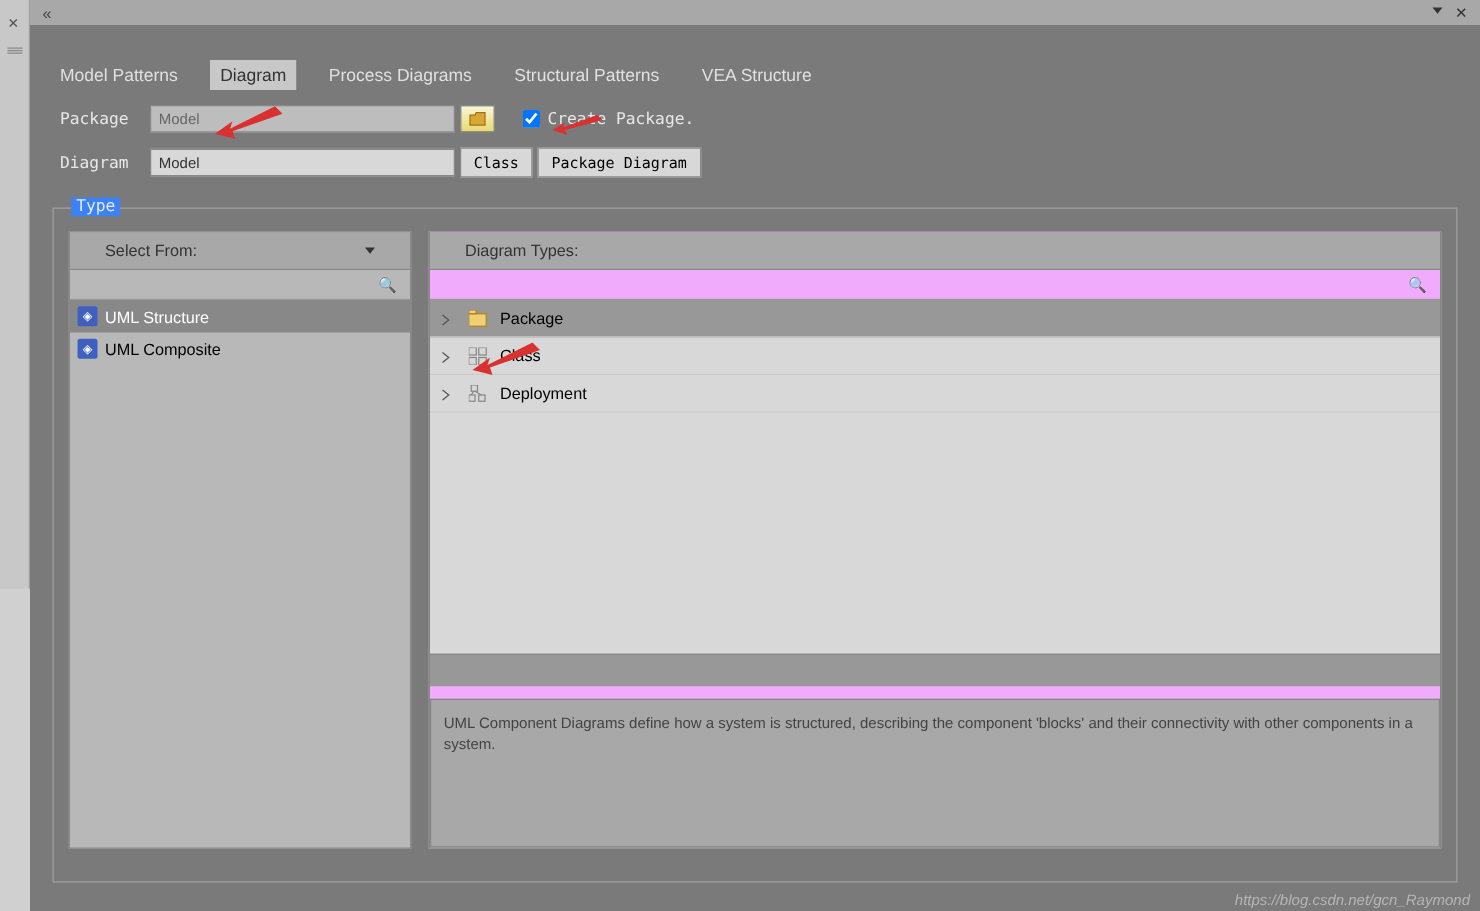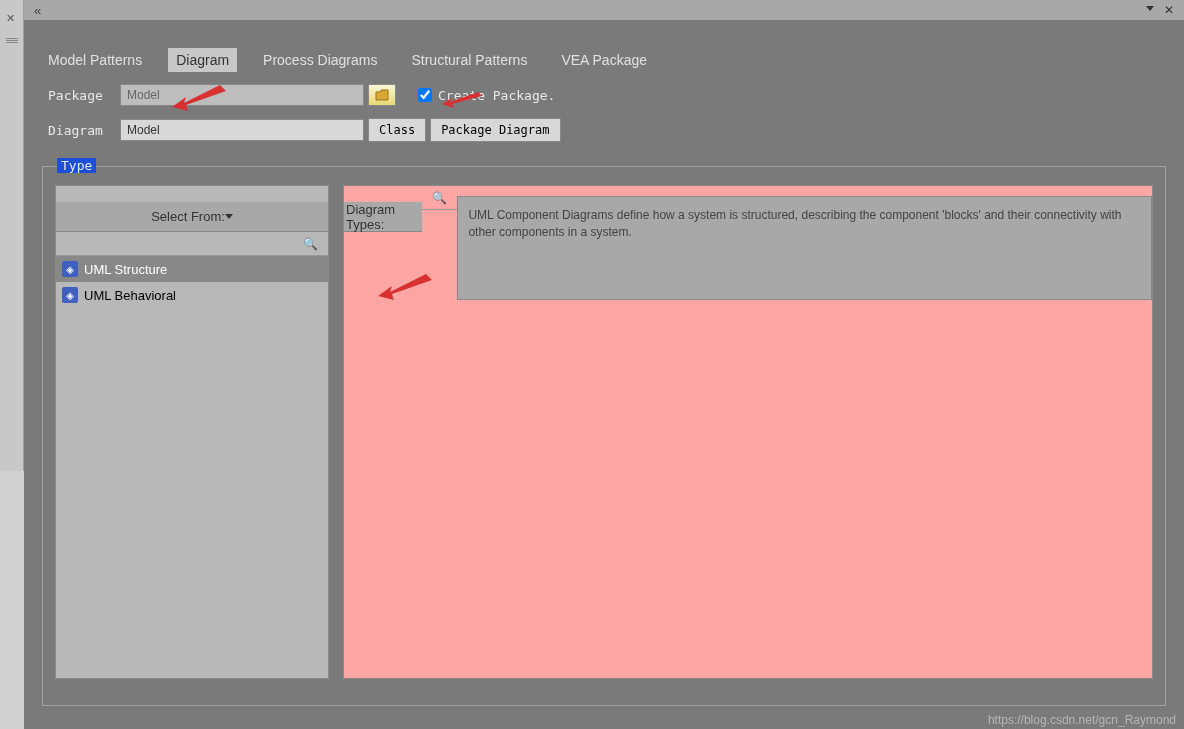--- a/index.html
+++ b/index.html
@@ -32,48 +32,48 @@
 .inp { height: 22px; background: #bdbdbd; border: 1px solid #888; padding: 0 6px; font-size: 12px; color: #666; }
 .inp.pkg { width: 244px; }
 .inp.diag { width: 244px; background: #d8d8d8; color: #333; }
 .btn-folder { width: 28px; height: 22px; margin-left: 4px; background: linear-gradient(#f8f8d8,#e8d870); border: 1px solid #888; display: flex; align-items: center; justify-content: center; cursor: pointer; font-size: 12px; }
 .btn { height: 24px; background: #d8d8d8; border: 1px solid #888; padding: 0 10px; font-family: monospace; font-size: 12px; margin-left: 4px; cursor: pointer; }
 .cb-wrap { display: flex; align-items: center; margin-left: 22px; }
 .cb { width: 14px; height: 14px; margin-right: 6px; }
 .cb-lbl { font-family: monospace; font-size: 13px; color: #e8e8e8; }
 
 .type-field { margin: 6px 18px 0 18px; border: 1px solid #a0a0a0; padding: 18px 12px 26px 12px; position: relative; height: 540px; }
-.type-legend { position: absolute; top: -9px; left: 14px; background: #1d4ed8; color: #e8e8e8; font-family: monospace; font-size: 13px; padding: 0 4px; }
+.type-legend { position: absolute; top: -9px; left: 14px; background: #3b82f6; color: #e8e8e8; font-family: monospace; font-size: 13px; padding: 0 4px; }
 
 .cols { display: flex; gap: 14px; height: 100%; }
 .col-left { width: 274px; background: #b8b8b8; border: 1px solid #888; display: flex; flex-direction: column; }
-.col-right { flex: 1; background: #fca5a5; border: 1px solid #888; display: flex; flex-direction: row; }
-
-.col-hdr { height: 30px; background: #a8a8a8; border-bottom: 1px solid #888; display: flex; align-items: center; justify-content: center; padding: 0 2px; font-size: 13px; color: #333; margin-top: 16px; }
+.col-right { flex: 1; background: #f0abfc; border: 1px solid #888; display: flex; flex-direction: column; }
+
+.col-hdr { height: 30px; background: #a8a8a8; border-bottom: 1px solid #888; display: flex; align-items: center; justify-content: space-between; padding: 0 28px; font-size: 13px; color: #333; }
 .tri-down { width: 0; height: 0; border-left: 4px solid transparent; border-right: 4px solid transparent; border-top: 5px solid #333; }
 
 .search-row { height: 24px; border-bottom: 1px solid #999; display: flex; align-items: center; justify-content: flex-end; padding: 0 10px; }
 .mag { font-size: 12px; color: #666; cursor: pointer; }
 
 .list { flex: 1; overflow: auto; }
 .list-item { height: 26px; display: flex; align-items: center; padding: 0 6px; font-size: 13px; cursor: pointer; }
 .list-item.sel { background: #888; color: #fff; }
 .li-icon { width: 16px; height: 16px; margin-right: 6px; display: flex; align-items: center; justify-content: center; font-size: 10px; background: #4060c0; color: #fff; border-radius: 2px; }
 
 .tree { flex: 1; overflow: auto; background: #d8d8d8; }
 .tree-item { height: 30px; display: flex; align-items: center; padding: 0 8px; font-size: 13px; border-bottom: 1px solid #ccc; cursor: pointer; }
 .tree-item.sel { background: #989898; }
 .chev { width: 12px; height: 12px; margin-right: 10px; }
 .chev svg { width: 10px; height: 10px; }
 .ti-icon { width: 18px; height: 16px; margin-right: 8px; display: flex; align-items: center; justify-content: center; }
 
 .spacer { height: 26px; background: #989898; border-top: 1px solid #888; }
-.desc { height: 104px; background: #a8a8a8; border: 1px solid #888; margin-top: 10px; padding: 10px; font-size: 12px; color: #444; line-height: 1.4; }
-
-.watermark { position: absolute; right: 8px; bottom: 2px; font-size: 12px; color: #b5b5b5; }
+.desc { height: 119px; background: #a8a8a8; border: 1px solid #888; margin-top: 10px; padding: 10px; font-size: 12px; color: #444; line-height: 1.4; }
+
+.watermark { position: absolute; right: 8px; bottom: 2px; font-size: 12px; color: #b5b5b5; font-style: italic; }
 </style>
 </head>
 <body>
 
 <div class="left-edge">
   <span class="left-x">✕</span>
   <div class="left-grip">
       <div></div>
       <div></div>
       <div></div>
@@ -85,21 +85,21 @@
     <span class="tb-coll">«</span>
     <span class="tb-tri"></span>
     <span class="tb-x">✕</span>
   </div>
 
   <div class="tabs">
     <div class="tab">Model Patterns</div>
     <div class="tab active">Diagram</div>
     <div class="tab">Process Diagrams</div>
     <div class="tab">Structural Patterns</div>
-    <div class="tab">VEA Package</div>
+    <div class="tab">VEA Structure</div>
   </div>
 
   <svg class="arrow1" width="56" height="36">
       <polygon class="red-arrow" points="50,8 14,26 16,20 2,30 18,34 16,28 56,14"></polygon>
     </svg>
   <svg class="arrow2" width="44" height="24">
       <polygon class="red-arrow" points="38,6 10,16 12,12 2,18 14,22 12,18 42,10"></polygon>
     </svg>
   <svg class="arrow3" width="56" height="36">
       <polygon class="red-arrow" points="50,8 14,26 16,20 2,30 18,34 16,28 56,14"></polygon>
@@ -138,21 +138,21 @@
         <div class="search-row">
           <span class="mag">🔍</span>
         </div>
         <div class="list">
           <div class="list-item sel">
             <span class="li-icon">◈</span>
             <span>UML Structure</span>
           </div>
           <div class="list-item">
             <span class="li-icon">◈</span>
-            <span>UML Behavioral</span>
+            <span>UML Composite</span>
           </div>
         </div>
       </div>
 
       <div class="col-right">
         <div class="col-hdr">
           <span>Diagram Types:</span>
         </div>
         <div class="search-row">
           <span class="mag">🔍</span>
@@ -177,20 +177,35 @@
             <span class="ti-icon">
                 <svg width="16" height="14">
                   <rect x="0" y="0" width="6" height="6" fill="none" stroke="#888"></rect>
                   <rect x="8" y="0" width="6" height="6" fill="none" stroke="#888"></rect>
                   <rect x="0" y="8" width="6" height="6" fill="none" stroke="#888"></rect>
                   <rect x="8" y="8" width="6" height="6" fill="none" stroke="#888"></rect>
                 </svg>
               </span>
             <span>Class</span>
           </div>
+          <div class="tree-item">
+            <span class="chev"><svg>
+                  <path fill="none" stroke="#555" d="M2 1 L7 5 L2 9"></path>
+                </svg></span>
+            <span class="ti-icon">
+                <svg width="16" height="14">
+                  <rect x="2" y="0" width="5" height="5" fill="none" stroke="#888"></rect>
+                  <rect x="0" y="8" width="5" height="5" fill="none" stroke="#888"></rect>
+                  <rect x="8" y="8" width="5" height="5" fill="none" stroke="#888"></rect>
+                  <line x1="4" y1="5" x2="2" y2="8" stroke="#888"></line>
+                  <line x1="5" y1="5" x2="10" y2="8" stroke="#888"></line>
+                </svg>
+              </span>
+            <span>Deployment</span>
+          </div>
         </div>
         <div class="spacer"></div>
         <div class="desc">UML Component Diagrams define how a system is structured, describing the component 'blocks' and their connectivity with other components in a system.</div>
       </div>
     </div>
   </div>
 
   <div class="watermark">https://blog.csdn.net/gcn_Raymond</div>
 </div>
 

